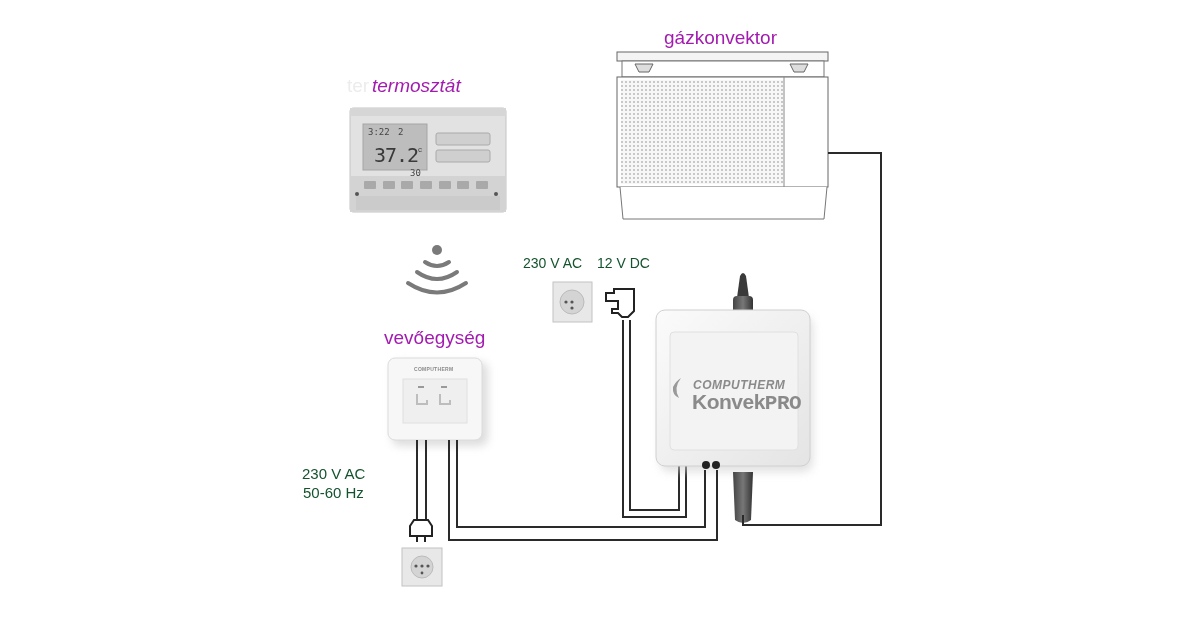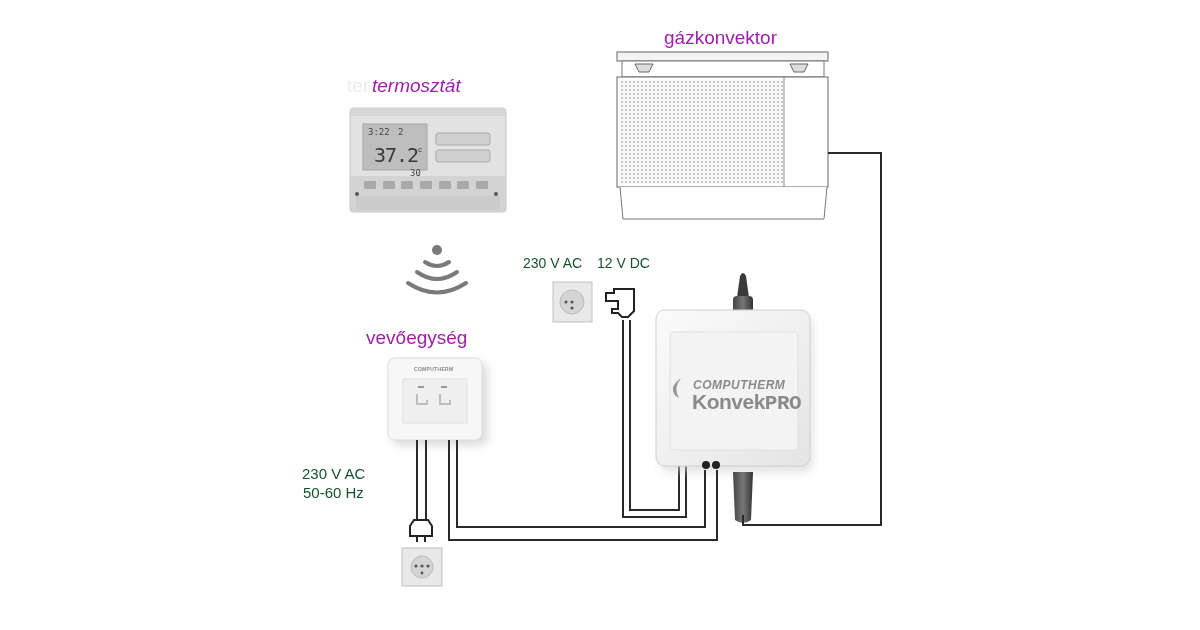--- a/index.html
+++ b/index.html
@@ -147,21 +147,21 @@
 
 <div class="label" style="left:368px;top:127px;font-size:9px;color:#444;font-family:'DejaVu Sans Mono',monospace;">3:22</div>
 <div class="label" style="left:398px;top:127px;font-size:9px;color:#444;font-family:'DejaVu Sans Mono',monospace;">2</div>
 <div class="label" style="left:410px;top:127px;font-size:9px;color:#444;font-family:'DejaVu Sans Mono',monospace;margin-top:41px;">30</div>
 <div class="label" style="left:374px;top:143px;font-size:20px;color:#3a3a3a;font-family:'DejaVu Sans Mono',monospace;letter-spacing:-1px;">37.2</div>
 <div class="label" style="left:418px;top:145px;font-size:8px;color:#444;">c</div>
 
 <div class="label lbl-big ghost" style="left:347px;top:75px;">ter</div>
 <div class="label lbl-big" style="left:372px;top:75px;font-style:italic;">termosztát</div>
 <div class="label lbl-big" style="left:664px;top:27px;">gázkonvektor</div>
-<div class="label lbl-big" style="left:366px;top:327px;">vevőegység</div>
+<div class="label lbl-big" style="left:384px;top:327px;">vevőegység</div>
 <div class="label lbl-small" style="left:523px;top:255px;">230 V AC</div>
 <div class="label lbl-small" style="left:597px;top:255px;">12 V DC</div>
 <div class="label lbl-small" style="left:302px;top:465px;font-size:15px;">230 V AC</div>
 <div class="label lbl-small" style="left:303px;top:484px;font-size:15px;">50-60 Hz</div>
 
 <div class="label" style="left:414px;top:366px;font-size:5px;font-weight:bold;color:#8a8a8a;letter-spacing:0.3px;">COMPUTHERM</div>
 
 <div class="label" style="left:693px;top:378px;font-size:12px;font-weight:bold;font-style:italic;color:#8a8a8a;letter-spacing:0.5px;">COMPUTHERM</div>
 <div class="label" style="left:692px;top:390px;font-size:21px;font-weight:bold;color:#8a8a8a;letter-spacing:-0.5px;"><span>Konvek</span><span style="font-weight:bold;font-family:Liberation Mono, monospace;">PRO</span></div>
 

